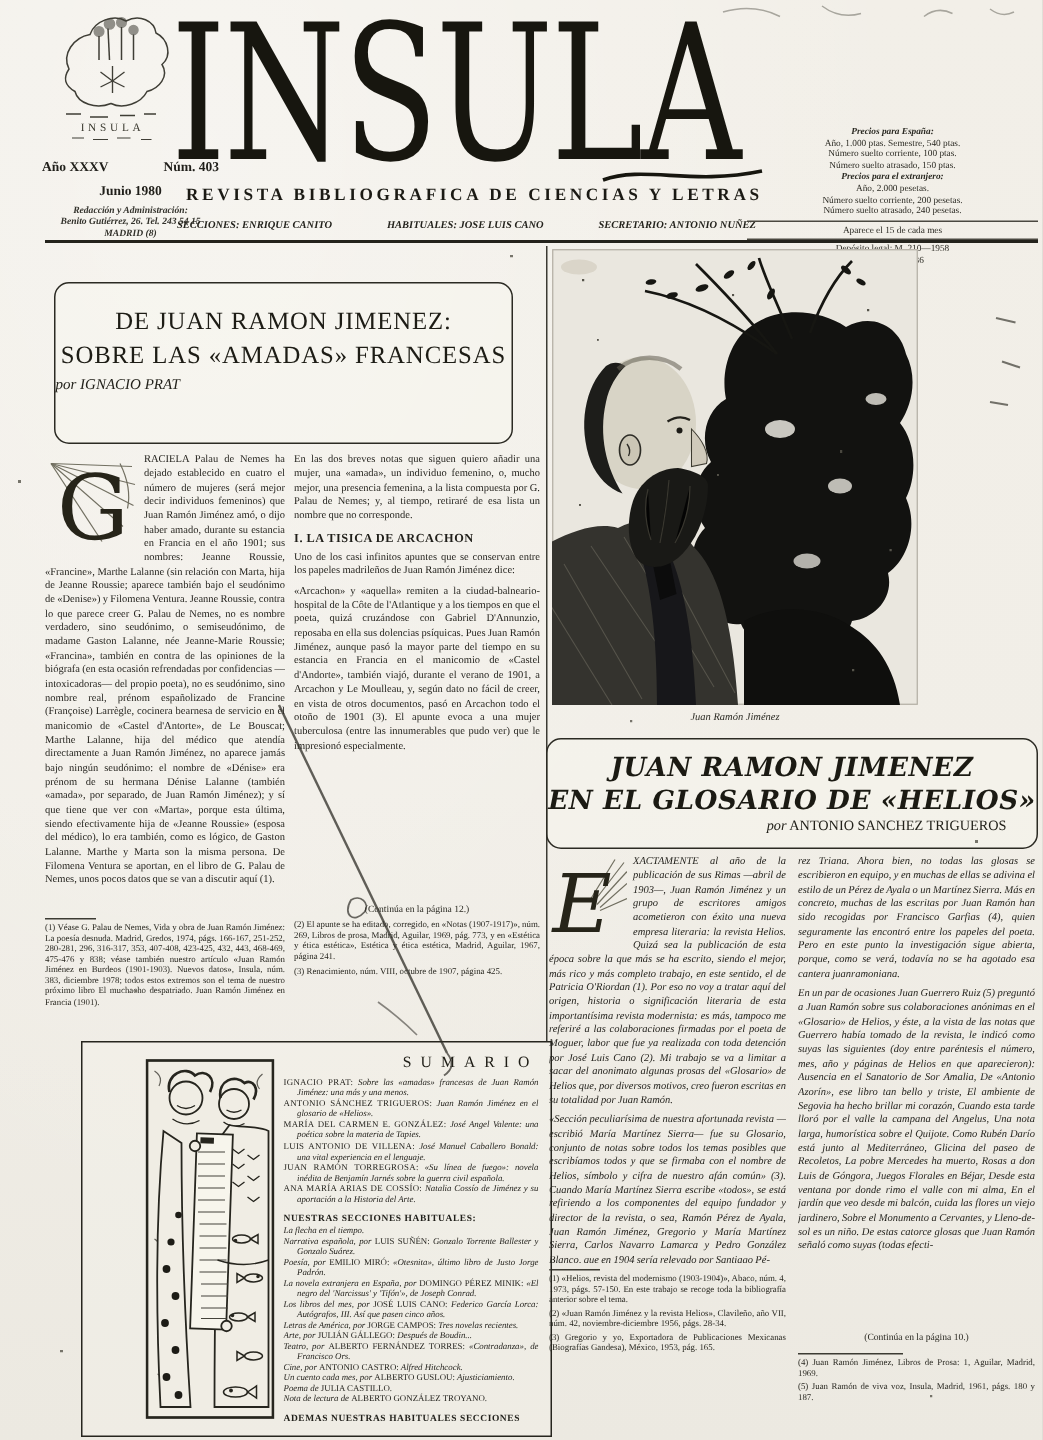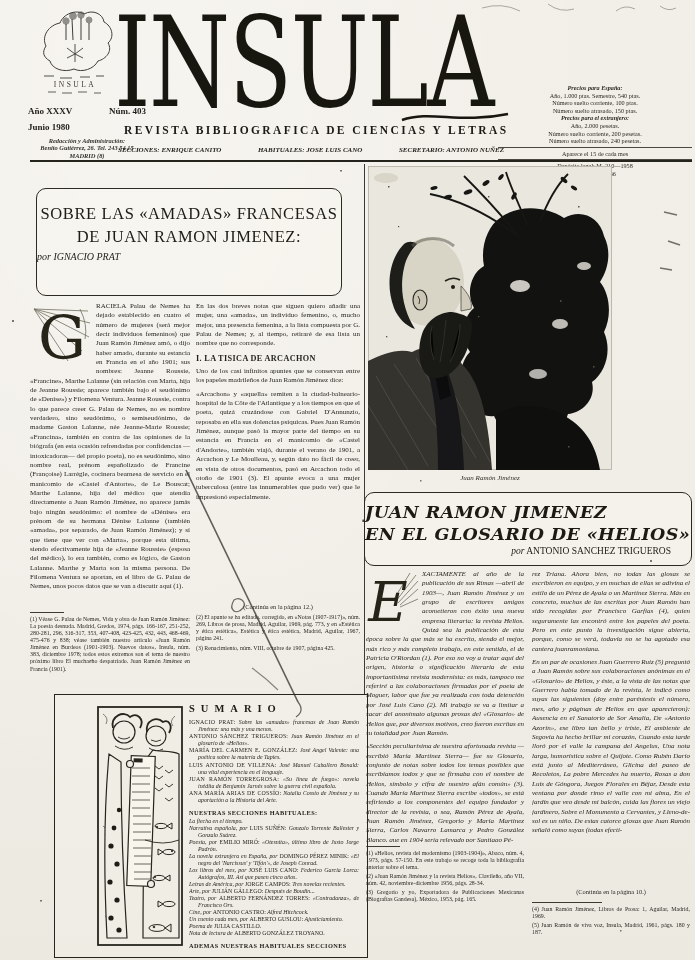--- a/index.html
+++ b/index.html
@@ -50,27 +50,27 @@
   .dropcap-e{float:left;width:52px;height:58px;margin:1px 4px 0 0;}
   .secthead{font-weight:bold;font-size:8.2px;letter-spacing:.4px;margin:5px 0 4px 0;text-align:left;}
   .quoteblk{font-style:italic;margin:3px 4px 3px 18px;}
   .quoteref{text-align:right;font-style:normal;}
   .fn{font-size:5.9px;line-height:7.15px;text-align:justify;color:#2a2922;overflow:hidden;}
   .fn .rule{width:34px;border-top:.9px solid #3c3b33;margin-bottom:2.5px;}
   .contline{font-size:6.4px;text-align:center;color:#2a2922;}
   .italic{font-style:italic;}
 
   
-  .t2line{font-family:"DejaVu Serif",serif;font-style:italic;font-weight:bold;font-size:17.5px;line-height:22px;letter-spacing:.4px;color:#1b1a13;}
+  .t2line{font-family:"DejaVu Serif",serif;font-style:italic;font-weight:bold;font-size:17.5px;line-height:22px;text-align:center;letter-spacing:.4px;color:#1b1a13;}
   .byline2{font-size:9.5px;text-align:right;color:#22211a;}
   .caption{font-style:italic;font-size:7px;text-align:center;color:#2c2b24;}
 
   
   .bottombox{border:1.7px solid #26251e;background:rgba(249,247,240,.25);}
-  .sumhead{font-size:10.5px;letter-spacing:6px;text-align:left;font-weight:bold;color:#1d1c15;}
+  .sumhead{font-size:10.5px;letter-spacing:6px;text-align:right;font-weight:normal;color:#1d1c15;}
   .sumitem{font-size:5.9px;line-height:7.1px;padding-left:9px;text-indent:-9px;text-align:justify;}
   .sumitem .au{letter-spacing:.2px;}
   .sumitem .ti{font-style:italic;}
   .sumsect{font-size:6.3px;font-weight:bold;letter-spacing:.4px;margin:5px 0 2px 0;}
   .sumln{font-size:5.9px;line-height:7.0px;padding-left:9px;text-indent:-9px;text-align:justify;}
   .sumln .pre{font-style:italic;}
   .sumln .post{font-style:italic;}
 </style>
 </head>
 <body>
@@ -99,21 +99,21 @@
       <path d="M8,70 h10 M24,72 h12 M44,71 h10 M60,70 h8" stroke-width=".9"></path>
       <path d="M12,86 h8 M26,87 h10 M42,86 h9 M58,87 h7" stroke-width=".8"></path>
     </g>
     <text x="39" y="81" text-anchor="middle" font-size="7.5" letter-spacing="2.5" fill="#3a392f" font-family="Liberation Serif,serif">INSULA</text>
   </svg>
 
   <div class="abs logo-cap logo-line" style="left:28px;top:106px;width:118px">
     <span>Año XXXV</span>
     <span>Núm. 403</span>
   </div>
-  <div class="abs logo-cap" style="left:28px;top:122px;width:118px;">Junio 1980</div>
+  <div class="abs logo-cap" style="left:28px;top:122px;width:118px;text-align:center">Junio 1980</div>
   <div class="abs admin" style="left:22px;top:137px;width:130px">
     <div>Redacción y Administración:</div>
     <div>Benito Gutiérrez, 26. Tel. 243 54 15</div>
     <div>MADRID (8)</div>
   </div>
 
   <div class="abs ni" style="left:114px;top:2px;width:400px;height:126px;overflow:visible">
     <div class="masthead-title">INSULA</div>
   </div>
   <svg class="abs ni" style="left:400px;top:108px" width="110" height="20" viewBox="0 0 110 20">
@@ -140,22 +140,22 @@
     <div class="sep">Aparece el 15 de cada mes</div>
     <div class="sep">Depósito legal: M. 210—1958</div>
     <div>ISSN 0020-4536</div>
   </div>
 
   <div class="abs rule-h" style="left:30px;top:160px;width:662px"></div>
   <div class="abs divider-v" style="left:364px;top:164px;height:530px"></div>
 
   <div class="abs titlebox" style="left:36px;top:188px;width:304px;height:106px">
     <div style="padding-top:13px">
+      <div class="t1line">DE JUAN RAMON JIMENEZ:</div>
       <div class="t1line">SOBRE LAS «AMADAS» FRANCESAS</div>
-      <div class="t1line">DE JUAN RAMON JIMENEZ:</div>
     </div>
     <div class="byline1" style="padding:3px 22px 0 0">por IGNACIO PRAT</div>
   </div>
 
   <div class="abs coltext" style="left:30px;top:302px;width:160px;height:302px">
     <svg class="dropcap-g" viewBox="0 0 62 66">
       <g stroke="#5a5848" stroke-width=".8" fill="none" opacity=".85">
         <path d="M4,6 L58,8"></path>
           <path d="M4,6 L60,20"></path>
           <path d="M4,6 L59,34"></path>

